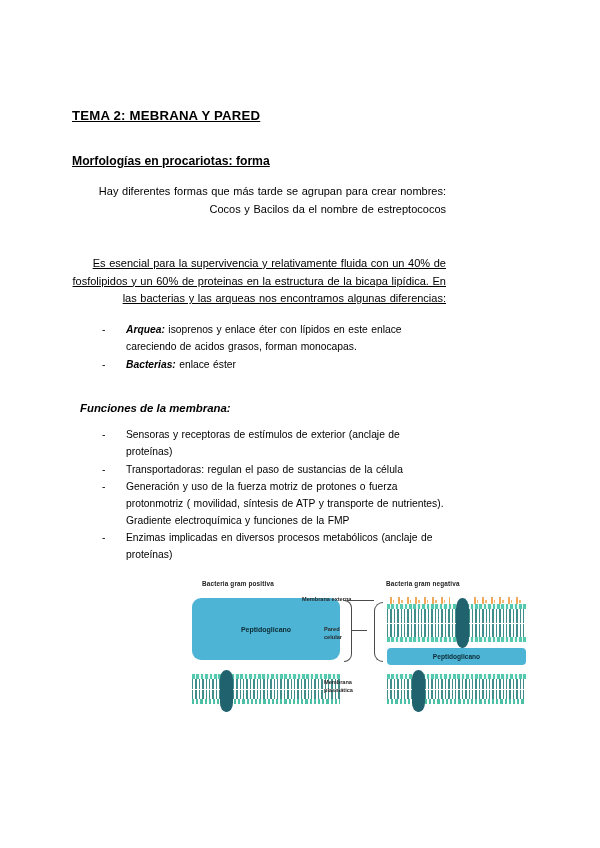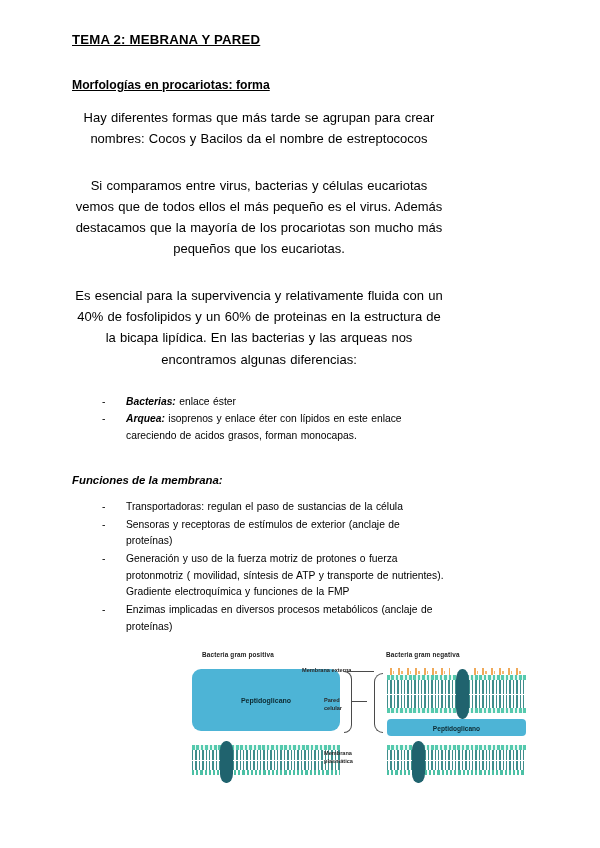--- a/index.html
+++ b/index.html
@@ -14,52 +14,52 @@
     font-family: "Liberation Sans", sans-serif;
     color: #000000;
     -webkit-font-smoothing: antialiased;
   }
   .page {
     position: relative;
     width: 508px;
     height: 848px;
     background: #ffffff;
     box-sizing: border-box;
-    padding: 32px 62px 0 72px;
+    padding: 108px 62px 0 72px;
   }
   .h-title {
     font-size: 13.2px;
     font-weight: bold;
     text-decoration: underline;
     letter-spacing: 0.2px;
     margin: 0 0 30px 0;
     line-height: 1.2;
   }
   .h-sec {
     font-size: 12.2px;
     font-weight: bold;
     text-decoration: underline;
     margin: 8px 0 14px 0;
     line-height: 1.25;
   }
   .h-sub {
     font-size: 11.4px;
     font-weight: bold;
     font-style: italic;
-    margin: 0 0 12px 0;
+    margin: 0 0 12px 8px;
     line-height: 1.25;
   }
   p.body {
-    font-size: 13px;
+    font-size: 11px;
     line-height: 1.62;
     margin: 0 0 16px 0;
-    text-align: center;
+    text-align: right;
     word-spacing: 0.6px;
   }
-  p.body.tight { margin-bottom: 24px; }
+  p.body.tight { margin-bottom: 14px; text-decoration: underline; }
   .gap-sm { height: 10px; }
   .gap-md { height: 18px; }
 
   ul.dash {
     list-style: none;
     margin: 0 0 10px 0;
     padding: 0 0 0 30px;
   }
   ul.dash > li {
     position: relative;
@@ -220,37 +220,36 @@
 
 <div class="page">
 
   <h1 class="h-title">TEMA 2: MEBRANA Y PARED</h1>
 
   <h2 class="h-sec">Morfologías en procariotas: forma</h2>
   <p class="body">Hay diferentes formas que más tarde se agrupan para crear nombres: Cocos y Bacilos da el nombre de  estreptococos</p>
 
   <div class="gap-sm"></div>
 
-  <p class="body">Si comparamos entre virus, bacterias y células eucariotas vemos que de todos ellos el más pequeño es el virus. Además destacamos que la mayoría de los procariotas son mucho más pequeños que los eucariotas.</p>
 
   <div class="gap-sm"></div>
 
   <p class="body tight">Es esencial para la supervivencia y relativamente fluida con un 40% de fosfolipidos y un 60% de proteinas en la estructura de la bicapa lipídica. En las bacterias y las arqueas nos encontramos algunas diferencias:</p>
 
   <ul class="dash">
+    <li><span class="lead">Arquea:</span><span> isoprenos y enlace éter con lípidos en este enlace careciendo de acidos grasos, forman monocapas.</span></li>
     <li><span class="lead">Bacterias:</span><span> enlace éster</span></li>
-    <li><span class="lead">Arquea:</span><span> isoprenos y enlace éter con lípidos en este enlace careciendo de acidos grasos, forman monocapas.</span></li>
   </ul>
 
   <div class="gap-md"></div>
 
   <h3 class="h-sub">Funciones de la membrana:</h3>
   <ul class="dash">
+    <li>Sensoras y receptoras de estímulos de exterior (anclaje de proteínas)</li>
     <li>Transportadoras: regulan el paso de sustancias de la célula</li>
-    <li>Sensoras y receptoras de estímulos de exterior (anclaje de proteínas)</li>
     <li>Generación y uso de la fuerza motriz de protones o fuerza protonmotriz ( movilidad, síntesis de ATP y transporte de nutrientes).  Gradiente electroquímica y funciones de la FMP</li>
     <li>Enzimas implicadas en diversos procesos metabólicos (anclaje de proteínas)</li>
   </ul>
 
   <div class="figure">
 
     <div class="fig-title left">Bacteria gram positiva</div>
     <div class="fig-title right">Bacteria gram negativa</div>
 
     <div class="pg-box big">

